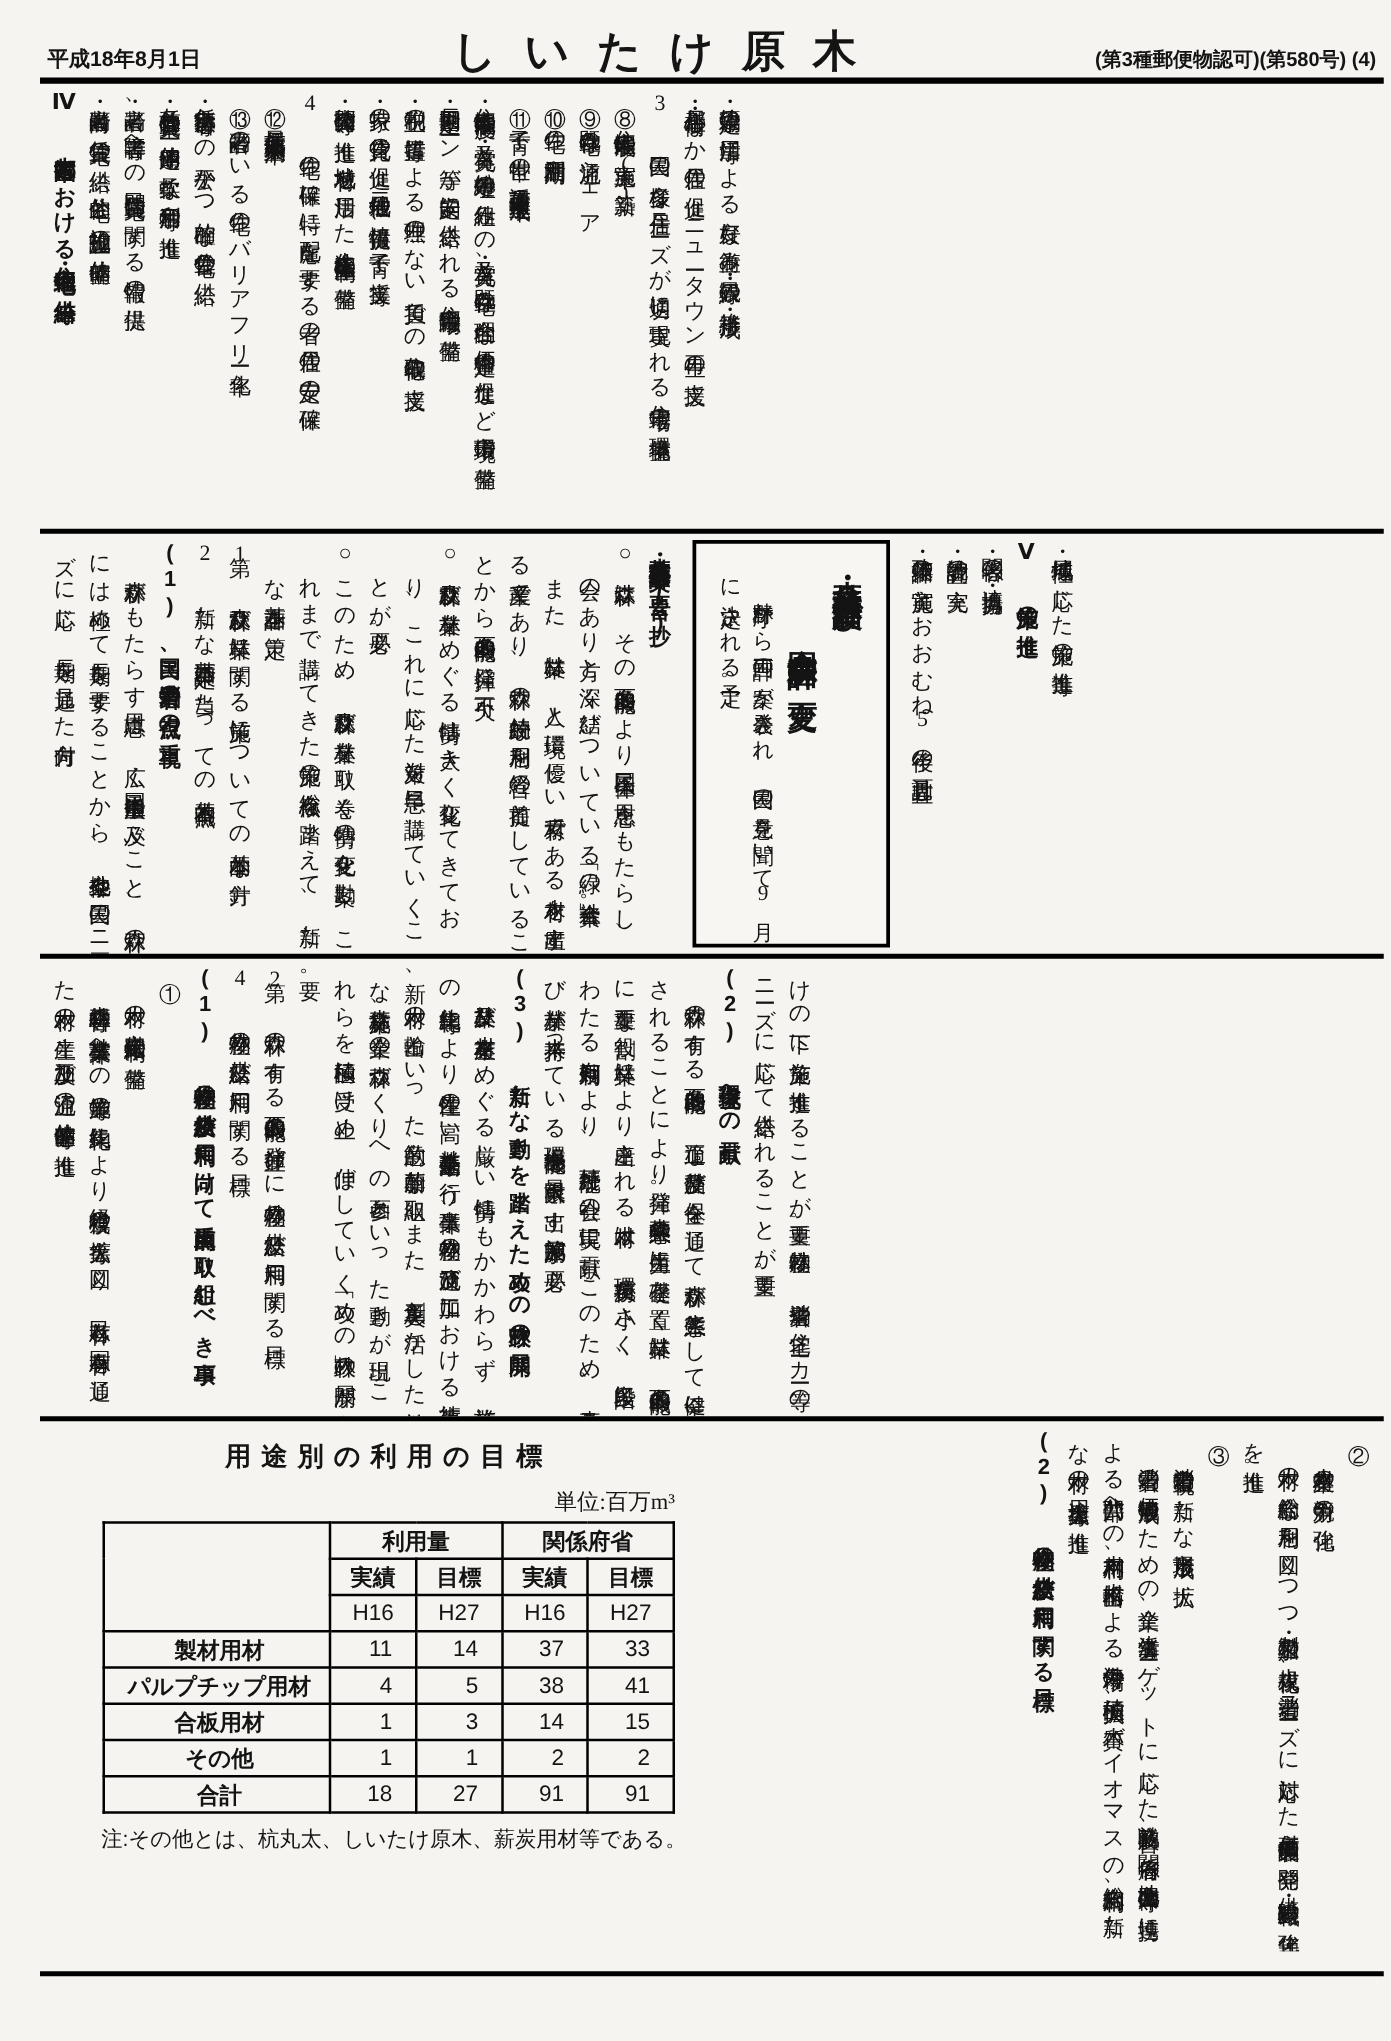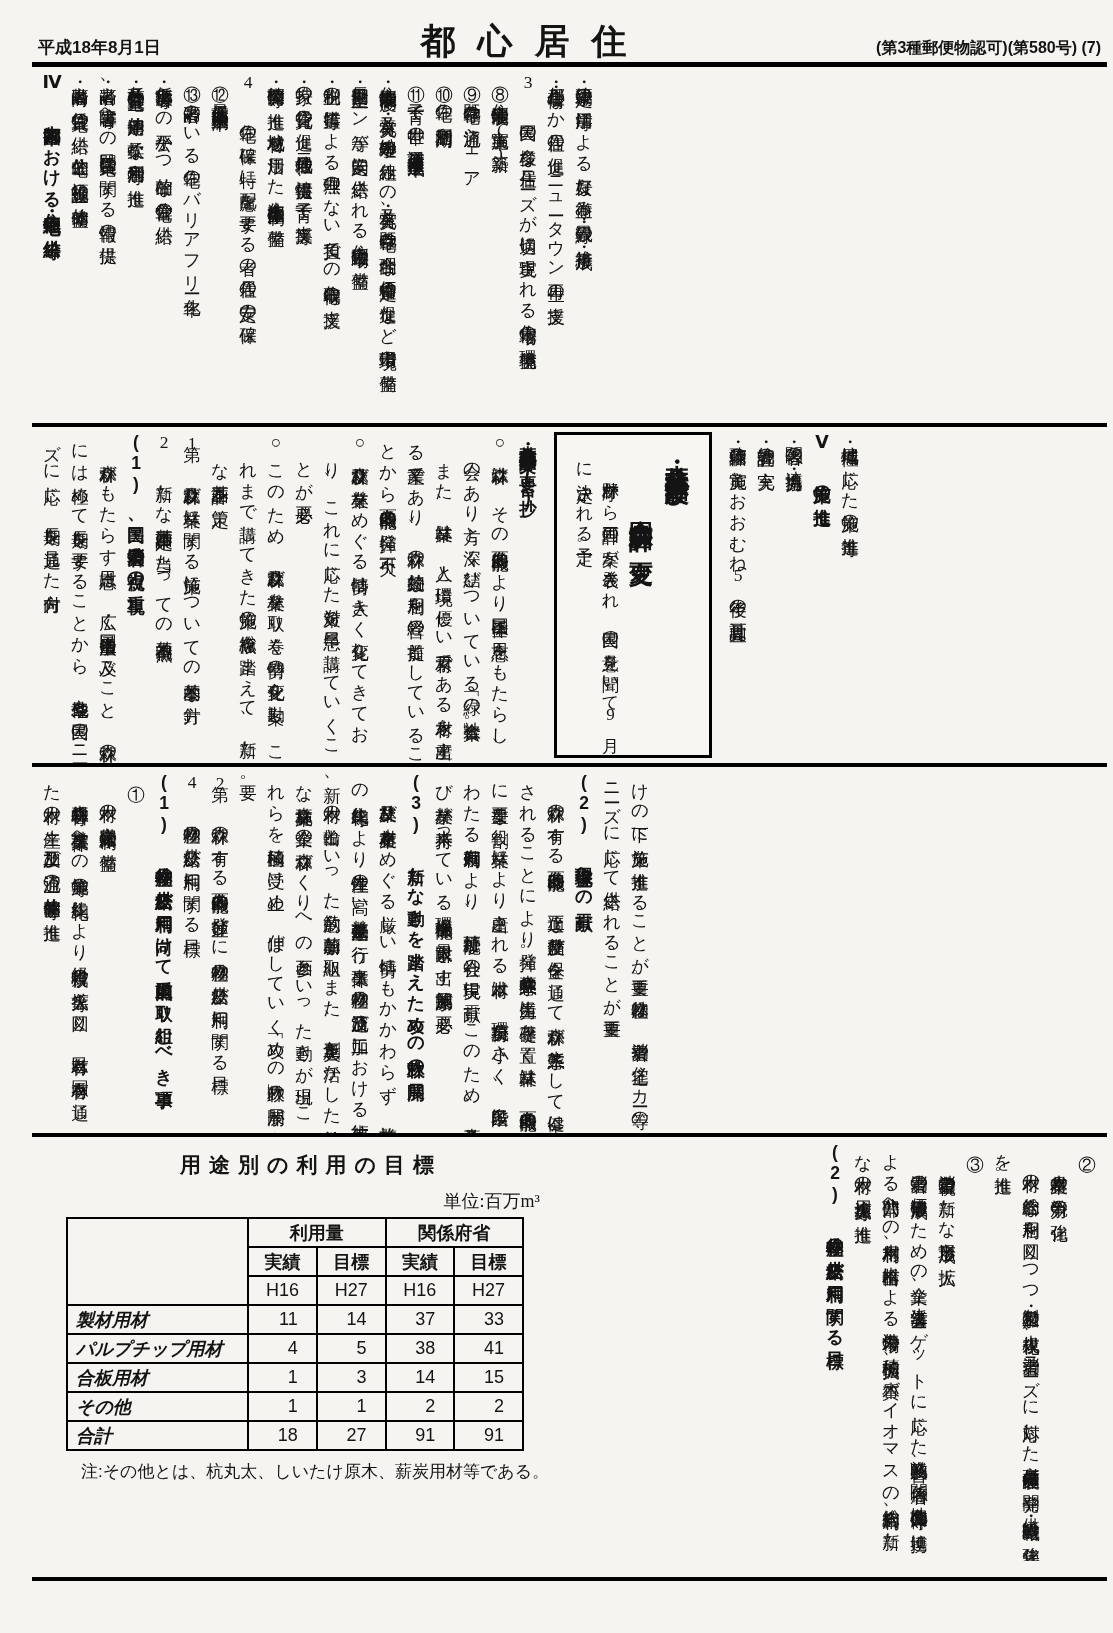--- a/index.html
+++ b/index.html
@@ -79,46 +79,46 @@
   .table-title{
     width:458px; margin-left:46px; text-align:center;
     font-family:"Liberation Sans","DejaVu Sans",sans-serif;
     font-weight:700; font-size:21px; letter-spacing:8px;
   }
   .table-unit{
     width:458px; margin:10px 0 4px 46px; text-align:right;
     font-size:18px;
   }
   table.goal{
-    width:458px; margin-left:30px; border-collapse:collapse;
+    width:458px; margin-left:46px; border-collapse:collapse;
     font-family:"Liberation Sans","DejaVu Sans",sans-serif;
     font-size:18px;
   }
   table.goal th, table.goal td{
     border:2px solid #000; height:29px; padding:1px 4px;
   }
   table.goal th{ text-align:center; font-weight:700; }
   table.goal th.year{ font-weight:400; }
   table.goal th.blank{ width:166px; }
-  table.goal th.rowlabel{ text-align:left; padding-left:8px;font-style:italic; }
+  table.goal th.rowlabel{ text-align:center; padding-left:8px; }
   table.goal td{ text-align:right; padding-right:18px; width:63px; font-weight:400; }
   .table-note{
     margin:9px 0 0 45px; font-size:17px;
     font-family:"Liberation Sans","DejaVu Sans",sans-serif;
   }
 </style>
 </head>
 <body>
 
 <div class="page">
 
   <header class="masthead">
     <div class="m-date">平成18年8月1日</div>
-    <div class="m-title">都心居住</div>
-    <div class="m-issue">(第3種郵便物認可)(第580号) (7)</div>
+    <div class="m-title">しいたけ原木</div>
+    <div class="m-issue">(第3種郵便物認可)(第580号) (4)</div>
   </header>
   <div class="rule"></div>
 
   <section id="band1" class="vband">
       <p class="vp item">・建築協定の活用等による良好な街並み・景観・緑の維持・形成</p>
       <p class="vp item">・都心居住・街なか居住の促進、ニュータウン再生の支援</p>
       <p class="vp item">3　国民の多様な居住ニーズが適切に実現される住宅市場の環境整備</p>
       <p class="vp item">⑧住宅性能表示の実施率(新築)</p>
       <p class="vp item">⑨既存住宅の流通シェア</p>
       <p class="vp item">⑩住宅の利活用期間</p>

